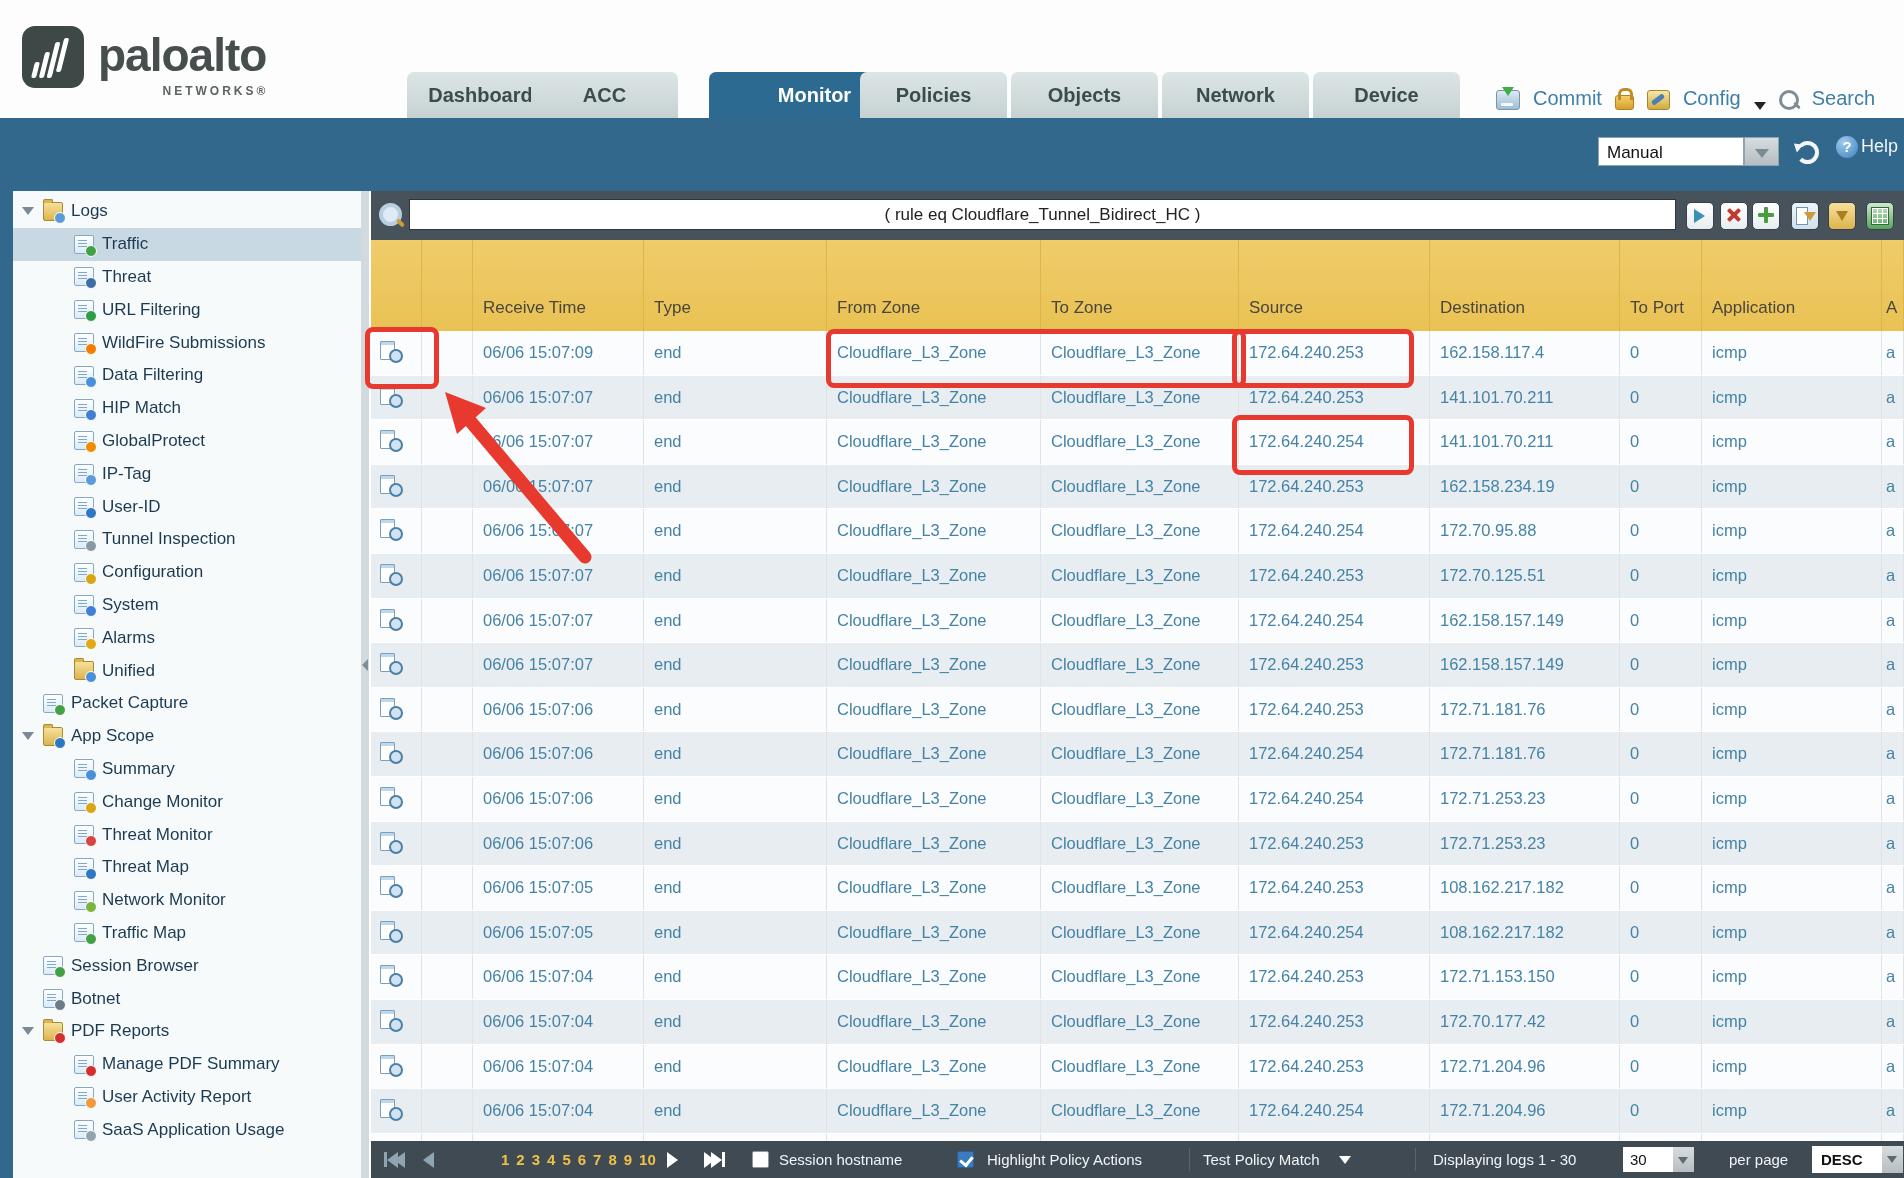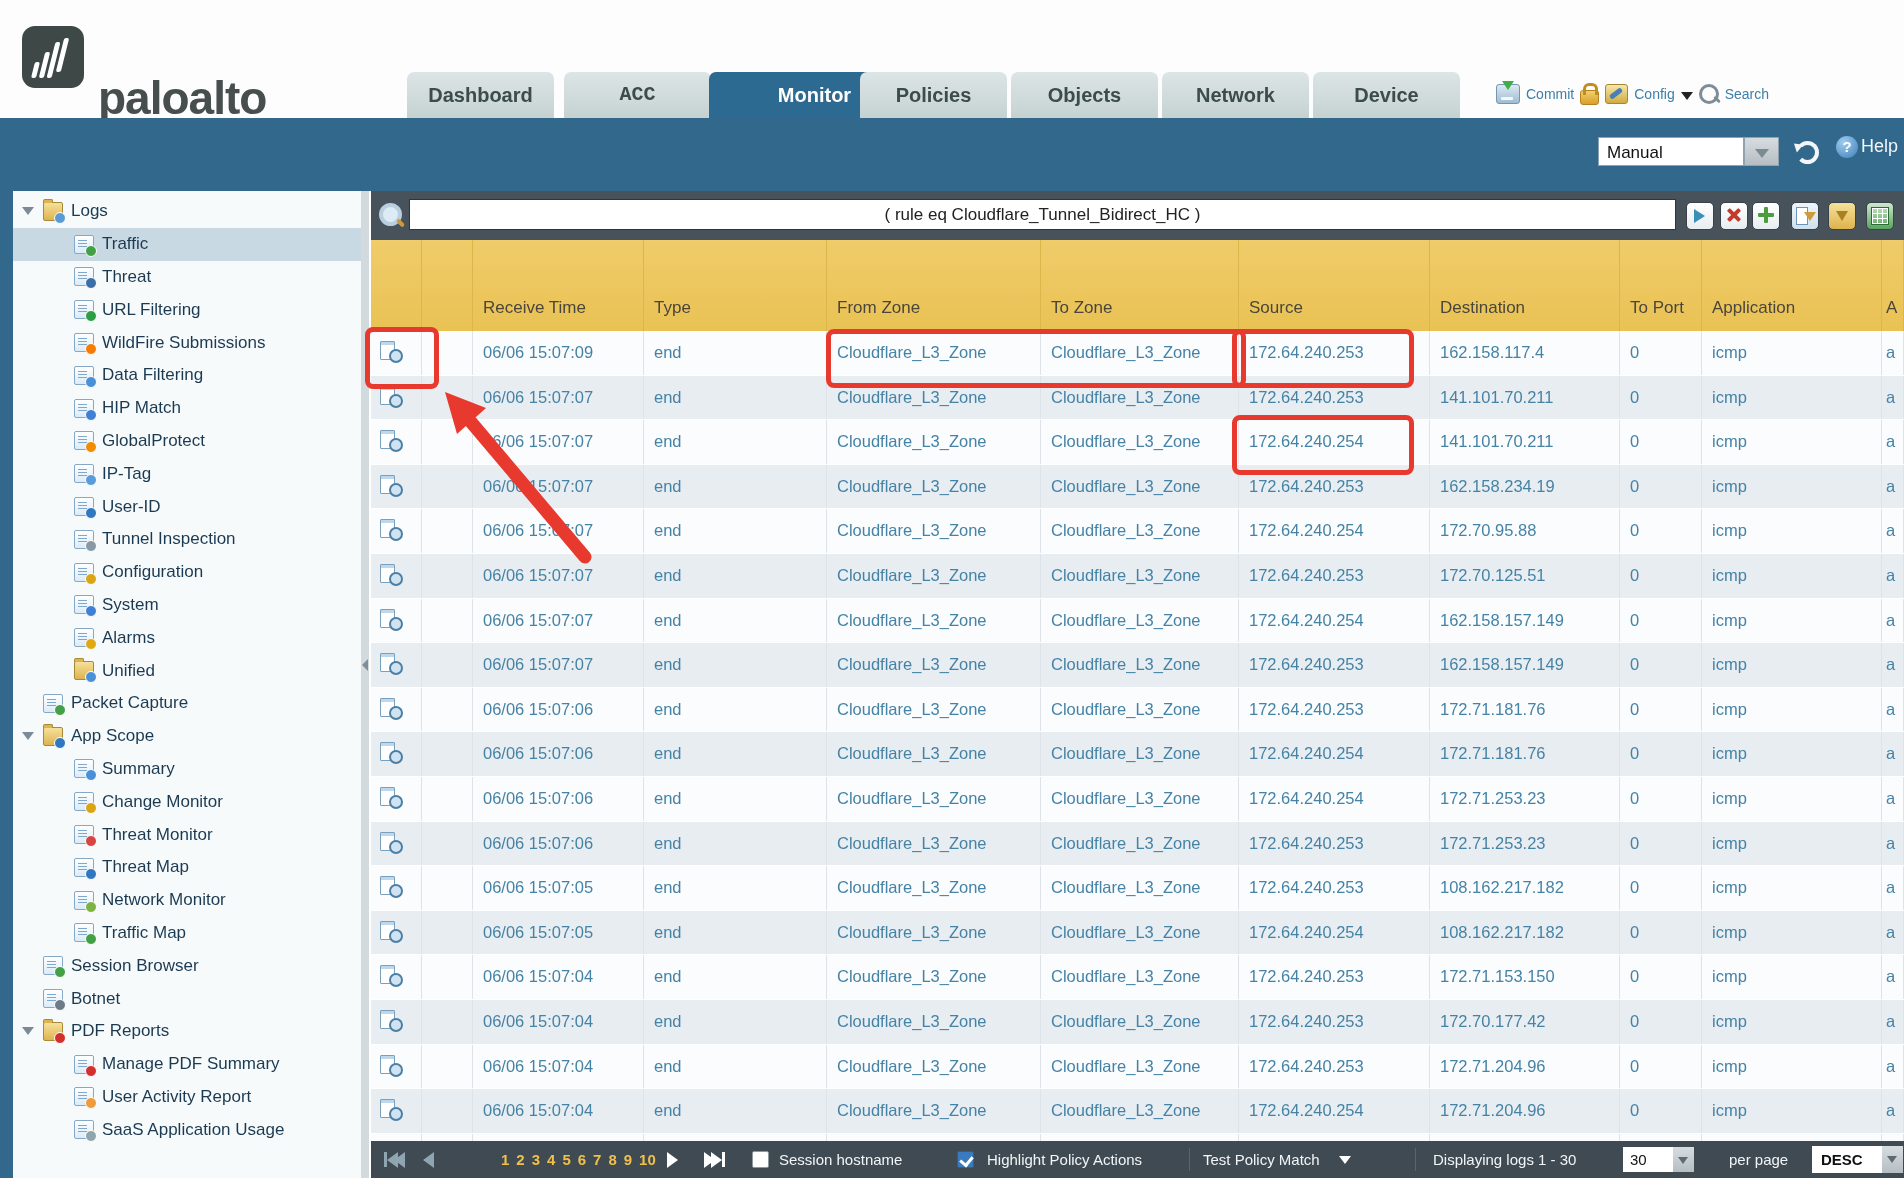--- a/index.html
+++ b/index.html
@@ -7,32 +7,32 @@
          font-family:"Liberation Sans",sans-serif;-webkit-font-smoothing:antialiased;}
   
   .tophdr{position:absolute;left:0;top:0;width:1904px;height:118px;background:#fdfdfd;}
   .logo{position:absolute;left:22px;top:26px;display:flex;align-items:flex-start;}
   .logo-mark{position:relative;width:62px;height:62px;background:#3e4846;border-radius:13px;overflow:hidden;}
   .logo-mark i{position:absolute;width:5px;background:#fff;border-radius:2px;transform:skewX(-14deg);}
   .logo-mark i:nth-child(1){left:11px;bottom:10px;height:16px;}
   .logo-mark i:nth-child(2){left:20px;bottom:10px;height:26px;}
   .logo-mark i:nth-child(3){left:29px;bottom:10px;height:36px;}
   .logo-mark i:nth-child(4){left:38px;bottom:16px;height:34px;}
-  .logo-text{margin-left:14px;position:relative;margin-top:43px;}
+  .logo-text{margin-left:14px;position:relative;}
   .logo-brand{font-size:46px;font-weight:600;color:#474f4e;letter-spacing:-1px;line-height:58px;}
   .logo-sub{position:absolute;right:-2px;top:58px;font-size:12px;letter-spacing:3px;color:#5c6362;font-weight:700;}
   
   .tabs{position:absolute;left:0;top:72px;height:46px;width:1904px;}
   .tab{position:absolute;top:0;height:46px;width:147px;border-radius:7px 7px 0 0;
        background:linear-gradient(#dde5e5,#c6d2d2);color:#3c4b4b;font-size:20px;font-weight:700;
        text-align:center;line-height:46px;cursor:pointer;}
   .tab.active{background:#2d6a92;color:#fff;padding-left:32px;}
   
-  .utils{position:absolute;top:78px;left:1496px;height:32px;display:flex;align-items:center;gap:6px;
-         font-size:14px;color:#3d7fa8;}
+  .utils{position:absolute;top:78px;left:1496px;height:32px;display:flex;align-items:flex-end;gap:13px;
+         font-size:20px;color:#3d7fa8;}
   .u-label{cursor:pointer;}
   .commit-ic{position:relative;width:22px;height:18px;background:linear-gradient(#dce9f2,#9fbdd3);
              border:1px solid #7596ad;border-radius:3px;}
   .commit-ic::before{content:"";position:absolute;left:5px;top:-4px;width:0;height:0;
              border-left:6px solid transparent;border-right:6px solid transparent;border-top:9px solid #3fae49;}
   .commit-ic::after{content:"";position:absolute;left:4px;bottom:3px;width:12px;height:3px;background:#f3f8fb;border-radius:1px;}
   .lock-ic{position:relative;width:17px;height:13px;background:linear-gradient(#f4cf6c,#d8a02a);
            border:1px solid #b4821d;border-radius:3px;margin-top:6px;}
   .lock-ic::before{content:"";position:absolute;left:2px;top:-8px;width:9px;height:9px;border:3px solid #c18d22;
            border-bottom:none;border-radius:6px 6px 0 0;}
@@ -168,21 +168,21 @@
           <i></i>
           <i></i>
         </div>
       <div class="logo-text">
         <div class="logo-brand">paloalto</div>
         <div class="logo-sub">NETWORKS®</div>
       </div>
     </div>
     <div class="tabs" id="tabs">
         <div class="tab" style="left: 407px;">Dashboard</div>
-        <div class="tab" style="left: 564px; font-family: Liberation Mono, monospace;">ACC</div>
+        <div class="tab" style="left: 531px;">ACC</div>
         <div class="tab active" style="left: 709px;">Monitor</div>
         <div class="tab" style="left: 860px;">Policies</div>
         <div class="tab" style="left: 1011px;">Objects</div>
         <div class="tab" style="left: 1162px;">Network</div>
         <div class="tab" style="left: 1313px;">Device</div>
       </div>
     <div class="utils">
       <span class="commit-ic"></span>
       <span class="u-label">Commit</span>
       <span class="lock-ic"></span>

